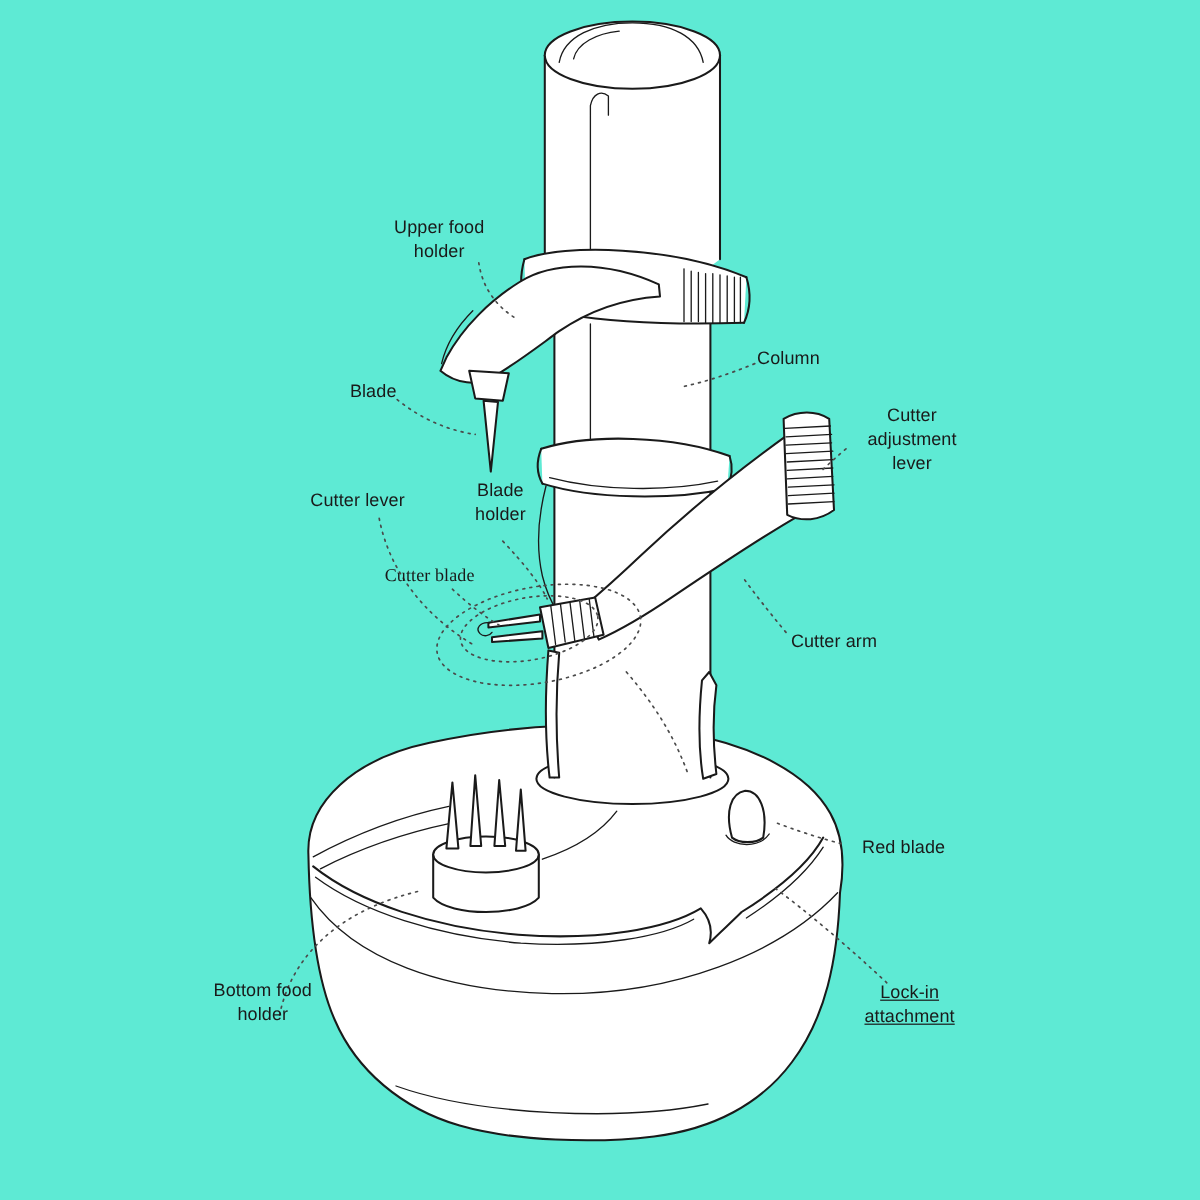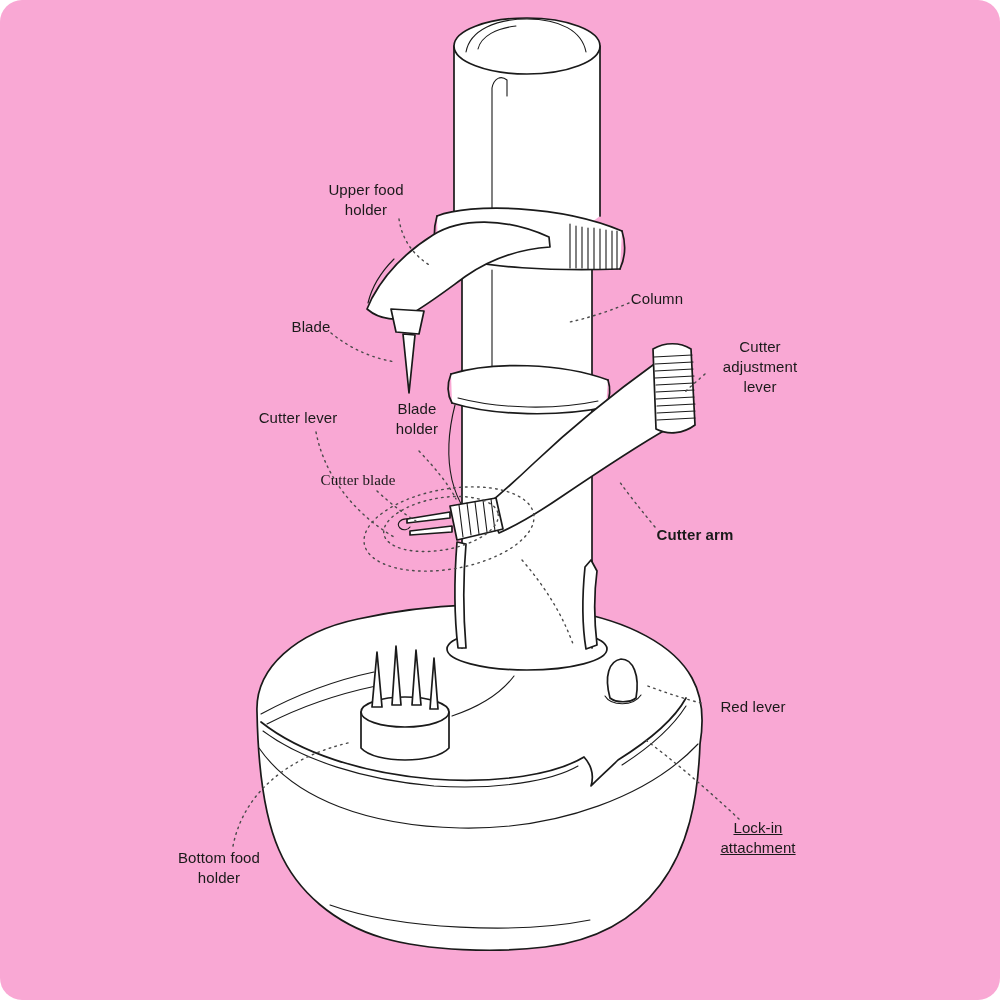--- a/index.html
+++ b/index.html
@@ -1,17 +1,17 @@
 <!DOCTYPE html>
 <html><head>
 <meta charset="utf-8">
 <style>
   * { margin:0; padding:0; box-sizing:border-box; }
   html,body { width:1000px; height:1000px; background:#ffffff; font-family:"Liberation Sans", sans-serif; }
-  .stage { position:relative; width:1000px; height:1000px; background:#f9a8d4; overflow:hidden;border-radius:22px; }
+  .stage { position:relative; width:1000px; height:1000px; background:#5eead4; overflow:hidden; }
   svg.drawing { position:absolute; left:0; top:0; width:1000px; height:1000px; }
   .lbl {
     position:absolute; font-size:15px; line-height:1.32; color:#1a1a1a;
     text-align:center; letter-spacing:0.1px; white-space:normal;
   }
   
   .ln  { fill:none; stroke:#1a1a1a; stroke-width:1.7; stroke-linecap:round; stroke-linejoin:round; }
   .ln2 { fill:none; stroke:#1a1a1a; stroke-width:1.1; stroke-linecap:round; stroke-linejoin:round; }
   .wh  { fill:#ffffff; stroke:#1a1a1a; stroke-width:1.7; stroke-linejoin:round; stroke-linecap:round; }
   .whn { fill:#ffffff; stroke:none; }
@@ -136,19 +136,19 @@
   </svg>
 
   <div>
     <div class="lbl" style="left:310px; top:180px; width:112px;">Upper food holder</div>
     <div class="lbl" style="left:612px; top:289px; width:90px;">Column</div>
     <div class="lbl" style="left:271px; top:317px; width:80px;">Blade</div>
     <div class="lbl" style="left:708px; top:337px; width:104px;">Cutter adjustment lever</div>
     <div class="lbl" style="left:243px; top:408px; width:110px;">Cutter lever</div>
     <div class="lbl" style="left:385px; top:399px; width:64px;text-align:center;">Blade holder</div>
     <div class="lbl" style="left:302px; top:471px; width:112px;font-family:Liberation Serif, serif;">Cutter blade</div>
-    <div class="lbl" style="left:645px; top:525px; width:100px;font-weight:bold;">Cutter arm</div>
-    <div class="lbl" style="left:700px; top:697px; width:106px;">Red lever</div>
+    <div class="lbl" style="left:645px; top:525px; width:100px;">Cutter arm</div>
+    <div class="lbl" style="left:700px; top:697px; width:106px;">Red blade</div>
     <div class="lbl" style="left:704px; top:818px; width:108px;text-decoration:underline;">Lock-in attachment</div>
-    <div class="lbl" style="left:160px; top:848px; width:118px;">Bottom food holder</div>
+    <div class="lbl" style="left:160px; top:816px; width:118px;">Bottom food holder</div>
   </div>
 
 </div>
 
 </body></html>

